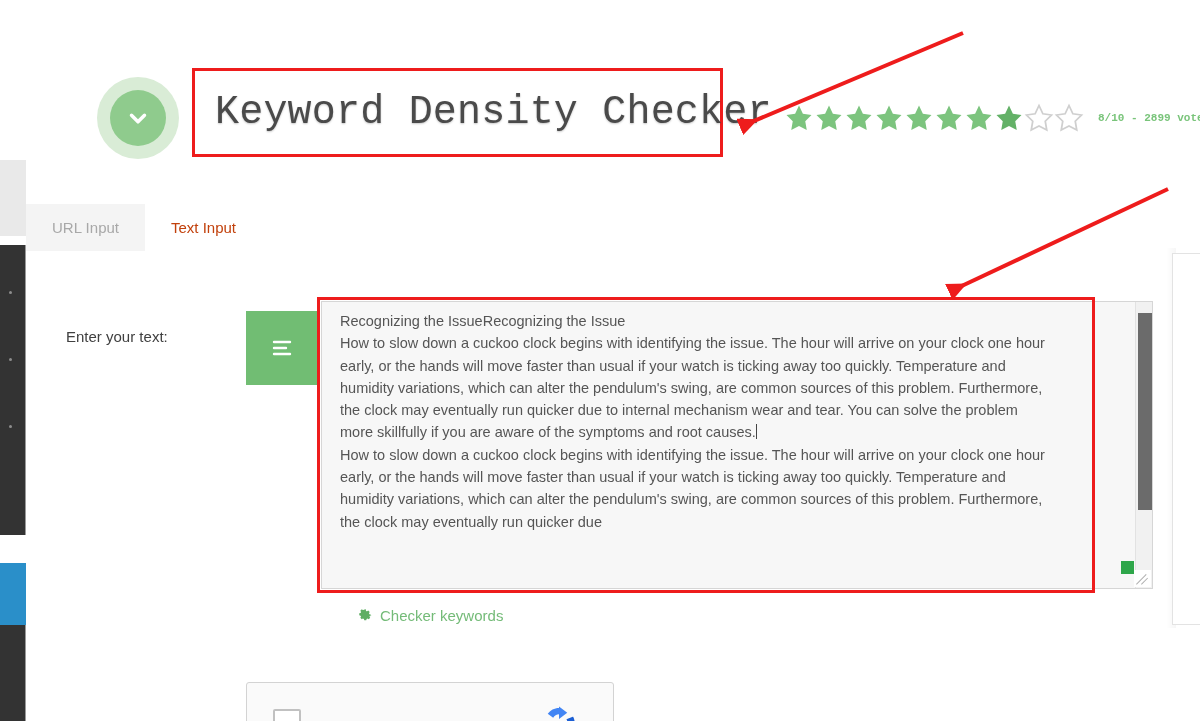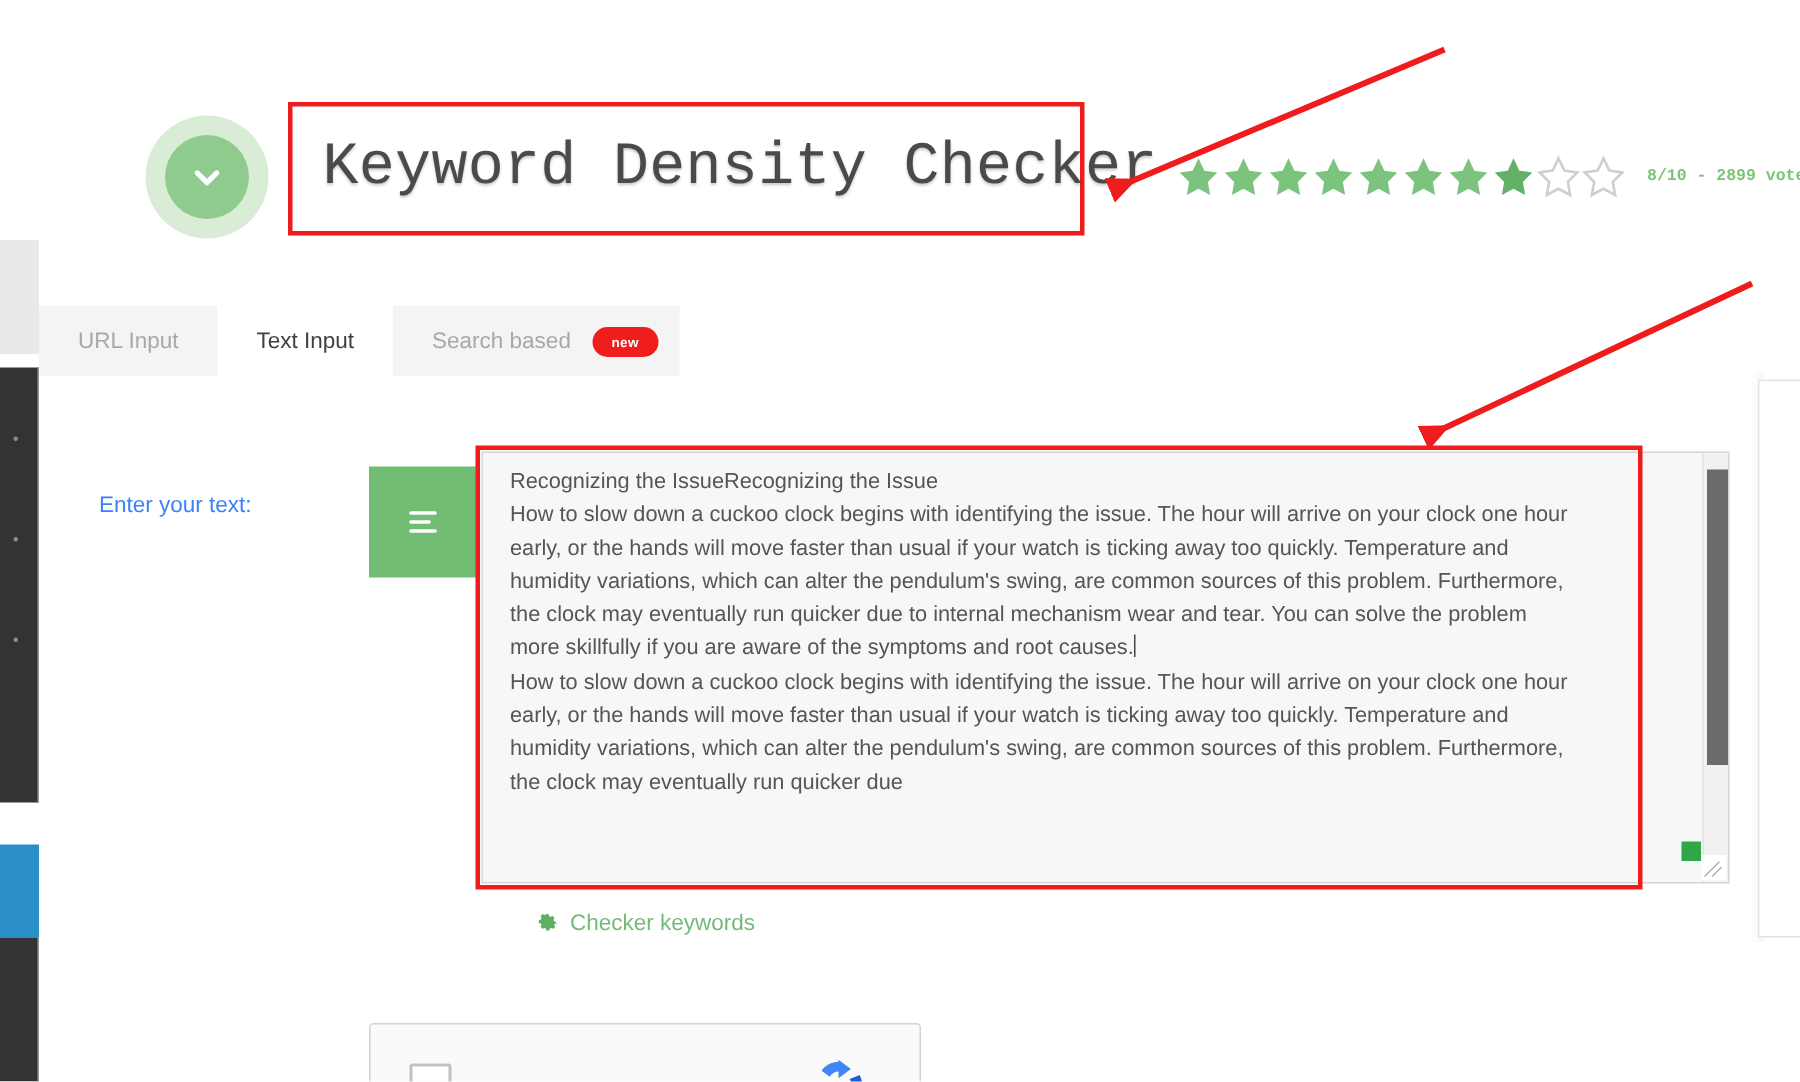--- a/index.html
+++ b/index.html
@@ -72,39 +72,39 @@
   
   #tabs {
     position: absolute; left: 26px; top: 204px;
     display: flex; align-items: flex-start; height: 47px;
   }
   .tab {
     height: 47px; display: flex; align-items: center;
     padding: 0 26px; font-size: 15px; color: #a8a8a8;
     background: #f4f4f4; cursor: pointer; white-space: nowrap;
   }
-  .tab.active { background: #ffffff; color: #404040; }
+  .tab.active { background: #ffffff; color: #c2410c; }
   #tab-search-based { padding-right: 14px; }
   .badge-new {
     display: inline-block; margin-left: 14px;
     background: #f01d1d; color: #ffffff;
     font-size: 9px; font-weight: bold;
     border-radius: 11px; padding: 5px 13px;
     letter-spacing: .3px;
   }
 
   
   #panel {
     position: absolute; left: 26px; top: 251px;
     width: 1134px; height: 470px; background: #ffffff;
   }
 
   #label-enter-text {
     position: absolute; left: 66px; top: 328px;
-    font-size: 15px; color: #3b82f6;
+    font-size: 15px; color: #404040;
   }
 
   #textarea-icon {
     position: absolute; left: 246px; top: 311px;
     width: 72px; height: 74px; background: #71bd73;
     display: flex; align-items: center; justify-content: center;
   }
 
   
   #textarea-redbox {
@@ -258,24 +258,20 @@
       <span id="rating-text">8/10 - 2899 votes</span>
     </div>
   </div>
 
   <div id="tabs">
     <div class="tab" id="tab-url-input">
       <span>URL Input</span>
     </div>
     <div class="tab active" id="tab-text-input">
       <span>Text Input</span>
-    </div>
-    <div class="tab" id="tab-search-based">
-      <span>Search based</span>
-      <span class="badge-new">new</span>
     </div>
   </div>
 
   <div id="panel"></div>
 
   <div id="label-enter-text">Enter your text:</div>
 
   <div id="textarea-icon">
     <svg width="24" height="20" viewBox="0 0 24 20" fill="none" stroke="#ffffff" stroke-width="2.4" stroke-linecap="round">
       <line x1="4" y1="4" x2="20" y2="4"></line>

